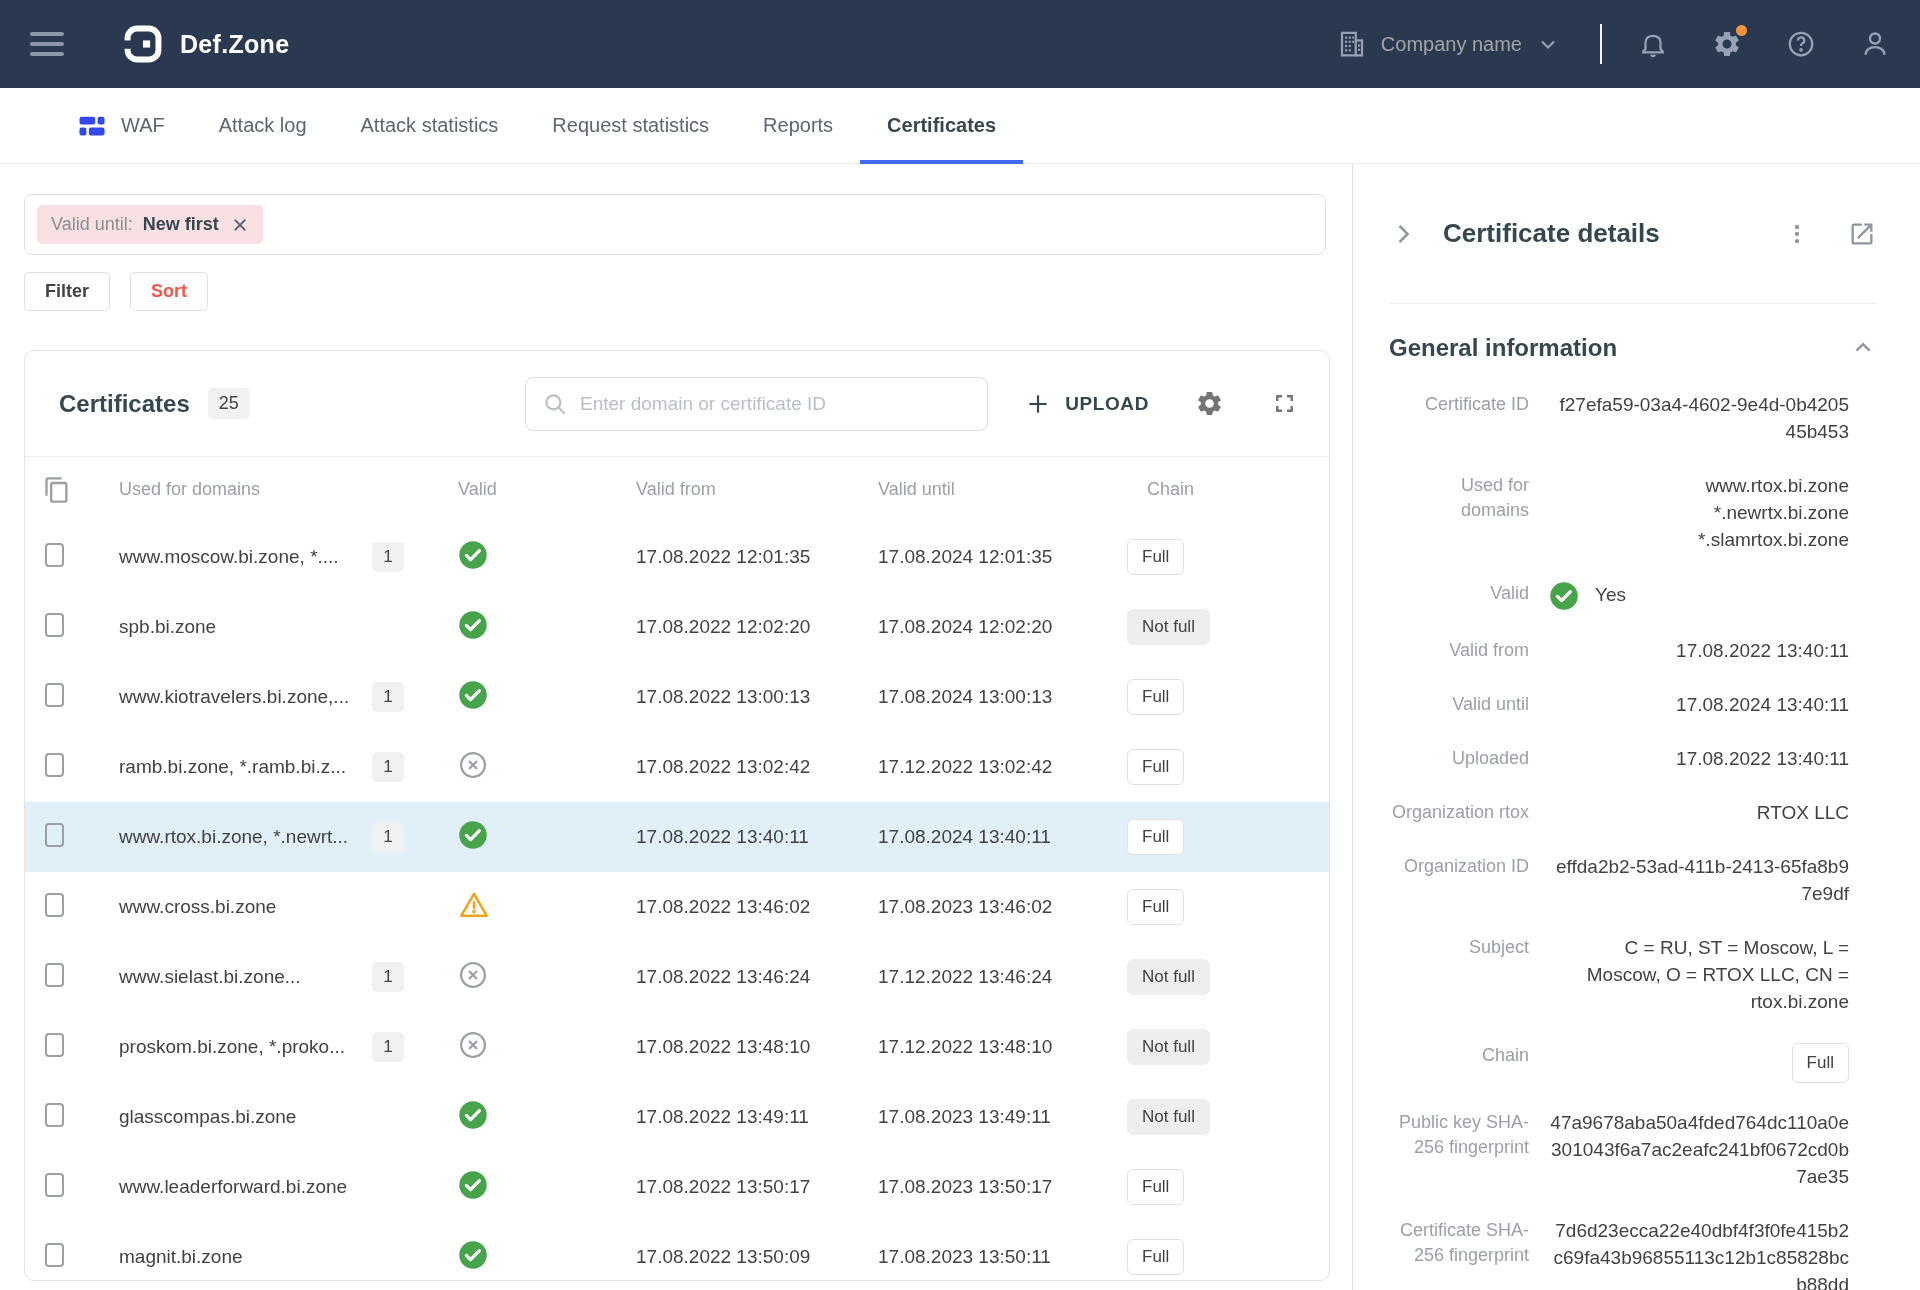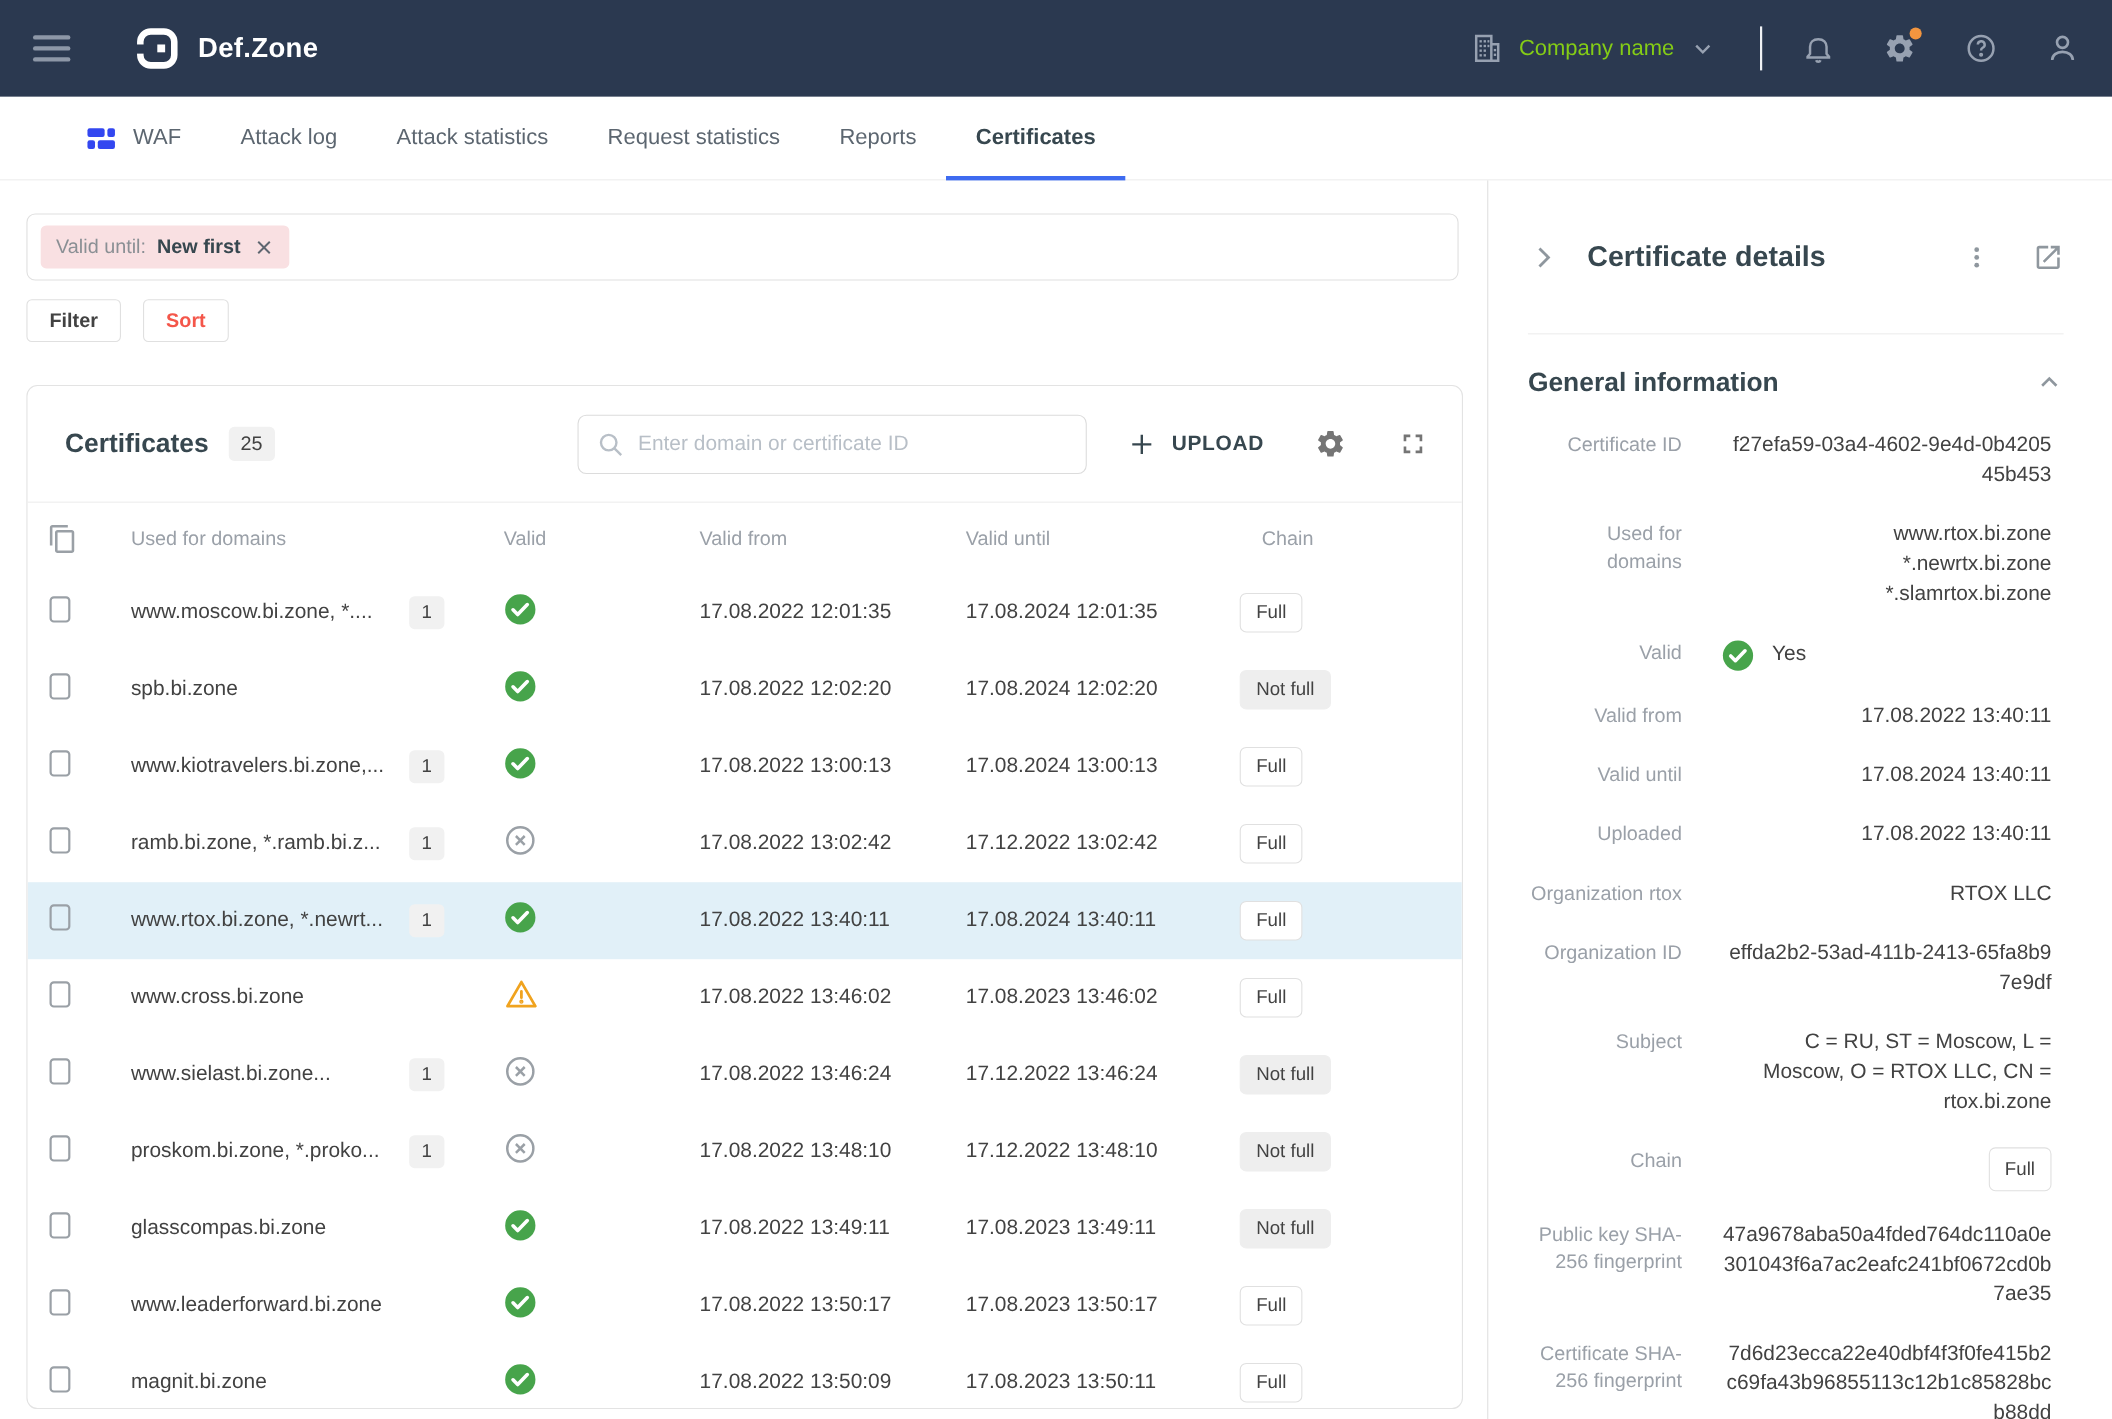--- a/index.html
+++ b/index.html
@@ -10,21 +10,21 @@
   
   .app-header { height:88px; background:#2B3950; display:flex; align-items:center;
     padding:0 30px; flex:0 0 auto; }
   .burger { width:34px; height:24px; display:flex; flex-direction:column; justify-content:space-between; cursor:pointer; }
   .burger span { display:block; height:4px; border-radius:2px; background:#8d97a7; }
   .logo-wrap { display:flex; align-items:center; gap:18px; margin-left:60px; }
   .brand-title { color:#fff; font-size:25px; font-weight:700; letter-spacing:.3px; }
   .hdr-right { margin-left:auto; display:flex; align-items:center; }
   .hdr-right .ico { color:#97a1b1; display:inline-flex; }
   .company { display:flex; align-items:center; gap:14px; cursor:pointer; }
-  .company-name { color:#84cc16; font-size:20px; }
+  .company-name { color:#a3a3a3; font-size:20px; }
   .hdr-divider { width:2px; height:40px; background:#f0f2f5; margin:0 36px 0 40px; }
   .hdr-icons { display:flex; align-items:center; gap:44px; }
   .gear-badge-wrap { position:relative; display:inline-flex; }
   .gear-dot { position:absolute; top:-4px; right:-5px; width:11px; height:11px; border-radius:50%; background:#f2953f; }
 
   
   .tabs-bar { height:76px; display:flex; align-items:stretch; padding-left:50px;
     border-bottom:1px solid #ededed; flex:0 0 auto; background:#fff; }
   .tab { display:flex; align-items:center; gap:14px; padding:0 27px; font-size:20px;
     color:#5c6670; position:relative; cursor:pointer; }
@@ -88,21 +88,21 @@
 
   
   .panel { flex:1; border-left:1px solid #e0e0e0; padding:0 44px 0 36px; overflow:hidden;text-align:right; }
   .panel-head { height:140px; display:flex; align-items:center; border-bottom:1px solid #ededed; }
   .panel-title { font-size:26px; font-weight:700; color:#37474f; margin-left:26px; }
   .panel-head-actions { margin-left:auto; display:flex; align-items:center; gap:38px; }
   .section-row { margin-top:30px; display:flex; align-items:center; }
   .section-title { font-size:24px; font-weight:700; color:#37474f; }
   .section-row .ico { margin-left:auto; color:#8f979e; }
   .fields { margin-top:30px; display:flex; flex-direction:column; gap:27px; }
-  .pfield { display:grid; grid-template-columns:140px 300px; column-gap:36px;
+  .pfield { display:grid; grid-template-columns:140px 300px; column-gap:20px;
     font-size:19px; line-height:1.42; }
   .pfield .plabel { color:#9aa0a8; font-size:18px; }
   .pfield .pvalue { color:#424242; }
   .pvalue.break { word-break:break-all; }
   .valid-inline { display:flex; align-items:center; gap:16px; }
   svg { display:block; }
 </style>
 </head>
 <body>
 

